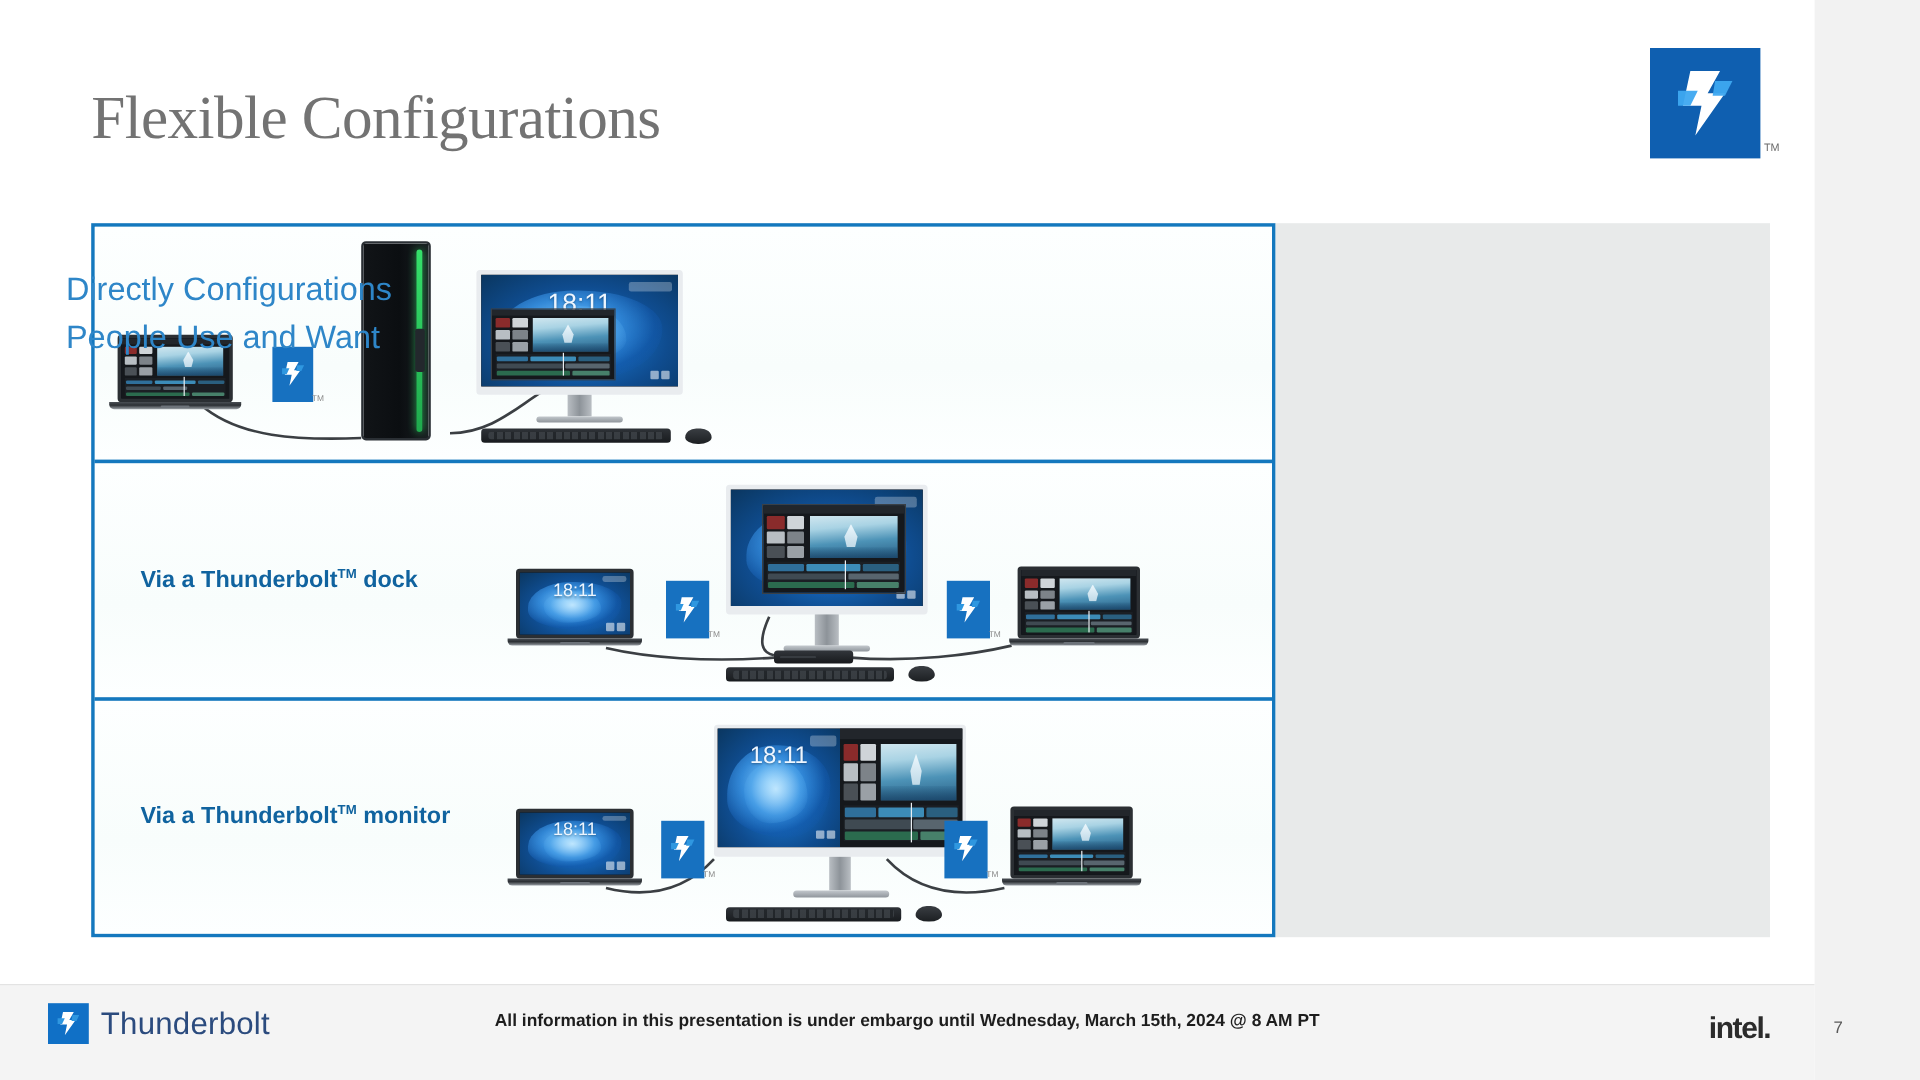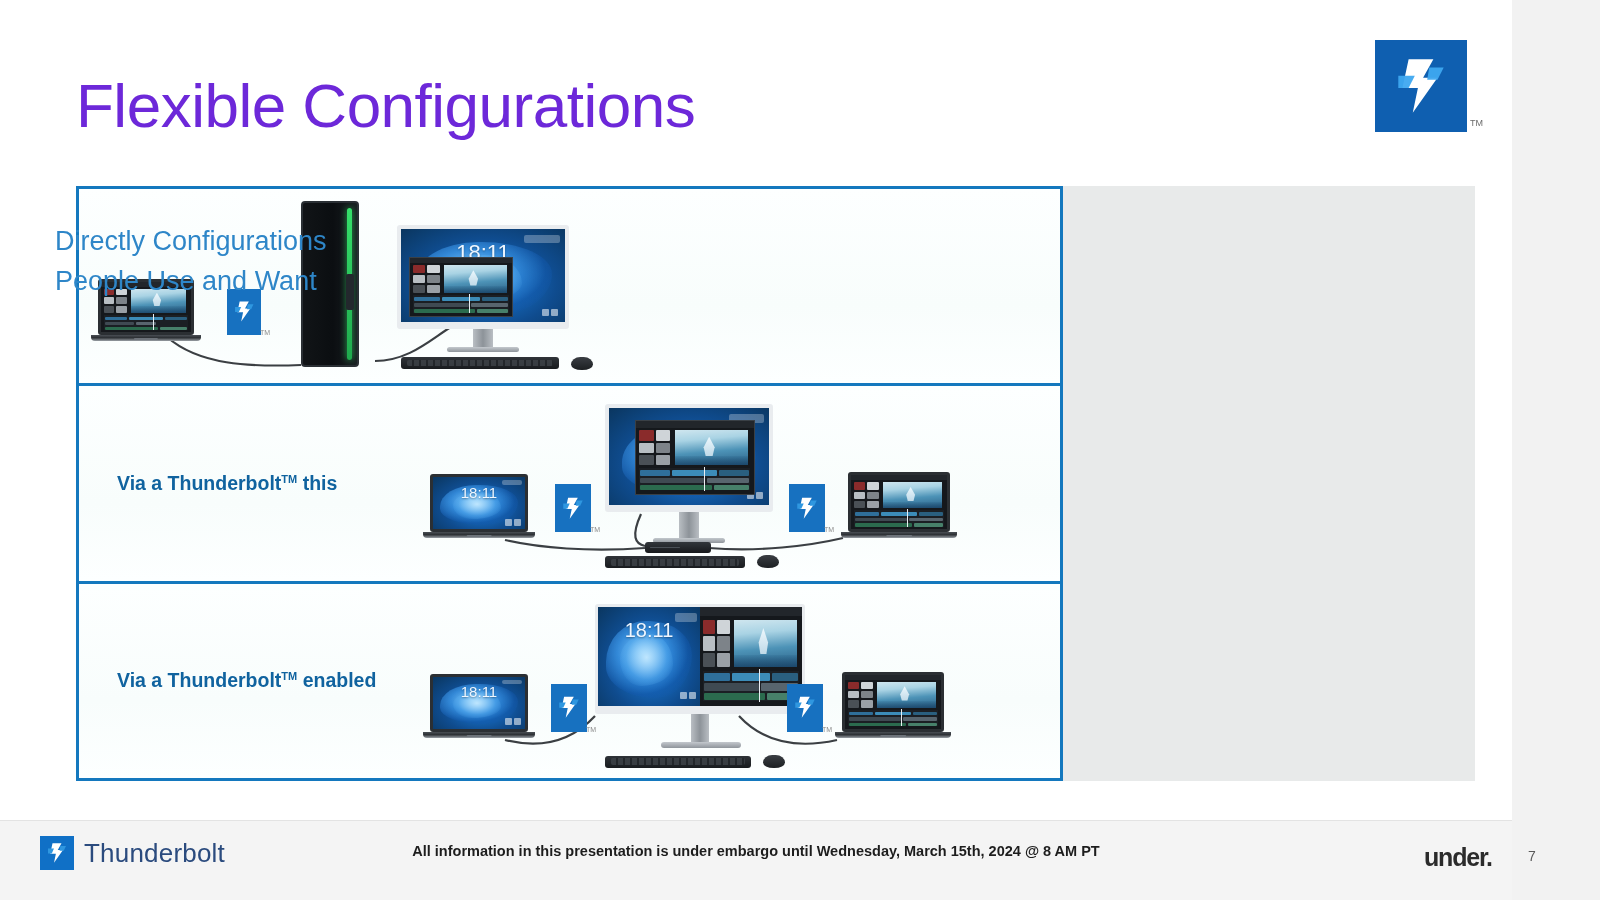--- a/index.html
+++ b/index.html
@@ -20,24 +20,25 @@
     background: #f2f2f2;
   }
   .slide-body {
     position: absolute; left: 0; top: 0; width: 1512px; height: 820px;
     background: #ffffff;
   }
 
   
   #page-title {
     position: absolute; left: 76px; top: 70px;
-    font-size: 62px; font-weight: 400;
-    color: #6d28d9;
+    font-size: 51px; font-weight: 400;
+    color: #737373;
     letter-spacing: -0.5px;
     white-space: nowrap;
+    font-family: Liberation Serif, serif;
   }
 
   
   #tb-logo-top {
     position: absolute; left: 1375px; top: 40px;
     width: 92px; height: 92px;
     background: #0f5fb0;
     display: flex; align-items: center; justify-content: center;
   }
   #tb-logo-top svg { width: 66px; height: 66px; display: block; }
@@ -452,21 +453,21 @@
             <div class="foot" style="left:50px;top:122px;width:72px;height:5px"></div>
           </div>
 
           <div class="keyboard" style="left:322px;top:168px;width:158px;height:12px"></div>
           <div class="mouse" style="left:492px;top:168px;width:22px;height:13px"></div>
         </div>
       </div>
 
       <div class="config-row" id="row-dock">
         <div class="row-label">
-          <span>Via a Thunderbolt</span><span class="tm">TM</span><span>  this</span>
+          <span>Via a Thunderbolt</span><span class="tm">TM</span><span>  dock</span>
         </div>
 
         <div class="row-art">
 
           <svg class="cable" style="left:0;top:0;width:640px;height:190px">
             <path d="M232 128 C 222 150, 226 158, 236 160"></path>
           </svg>
           <svg class="cable" style="left:0;top:0;width:640px;height:190px">
             <path d="M236 162 C 180 166, 130 162, 96 154"></path>
           </svg>
@@ -597,21 +598,21 @@
             <div class="base" style="left:0;top:60px;width:116px;height:6px"></div>
           </div>
 
           <div class="keyboard" style="left:196px;top:170px;width:140px;height:12px"></div>
           <div class="mouse" style="left:348px;top:169px;width:22px;height:13px"></div>
         </div>
       </div>
 
       <div class="config-row" id="row-monitor">
         <div class="row-label">
-          <span>Via a Thunderbolt</span><span class="tm">TM</span><span>  enabled</span>
+          <span>Via a Thunderbolt</span><span class="tm">TM</span><span>  monitor</span>
         </div>
 
         <div class="row-art">
 
           <svg class="cable" style="left:0;top:0;width:640px;height:190px">
             <path d="M186 132 C 160 160, 128 164, 96 156"></path>
           </svg>
           <svg class="cable" style="left:0;top:0;width:640px;height:190px">
             <path d="M330 132 C 356 160, 392 164, 428 156"></path>
           </svg>
@@ -761,16 +762,16 @@
           <path d="M41 13 L56 13 L50 26 L39 26 Z" fill="#2f97e0"></path>
         </svg>
       </span>
       <span id="footer-tb-word"><span>Thunderbolt</span><span class="tm">&nbsp;</span></span>
     </div>
 
     <div id="embargo-note">All information in this presentation is under embargo until Wednesday, March 15th, 2024 @ 8 AM PT</div>
 
   </div>
 
-  <div id="intel-logo">under.</div>
+  <div id="intel-logo">intel.</div>
   <div id="page-number">7</div>
 
 </div>
 
 </body></html>

